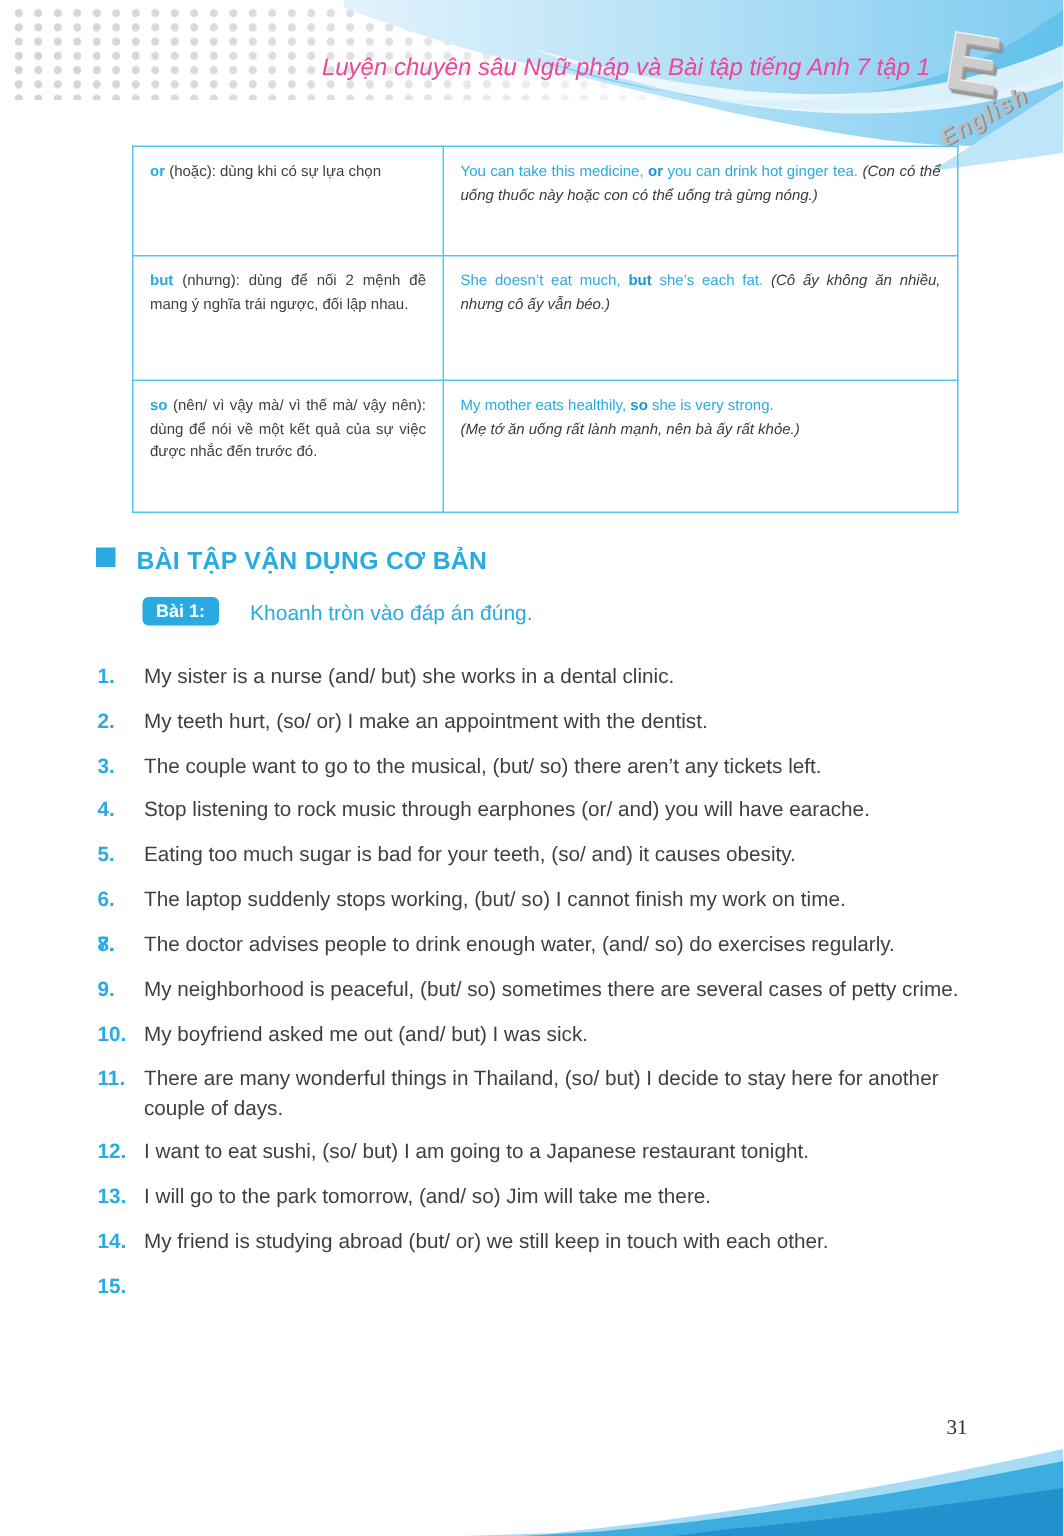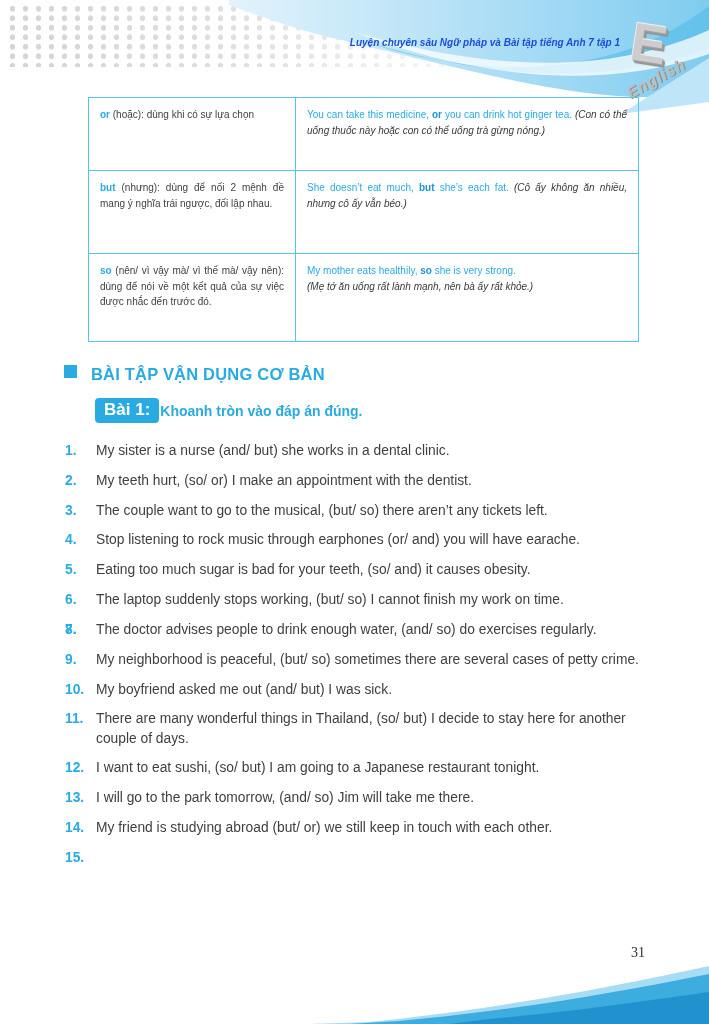--- a/index.html
+++ b/index.html
@@ -30,22 +30,22 @@
   .logo-word {
     position: absolute; right: 4px; top: 60px;
     font-size: 16px; font-weight: bold; font-style: italic;
     color: #bdbdbd; letter-spacing: 1px;
     text-shadow: 1px 1px 0 #8f8f8f;
     transform: rotate(-29deg);
   }
   .book-title {
     position: absolute; top: 37px; left: 0; width: 620px;
     text-align: right;
-    font-size: 10px; font-weight: bold; font-style: italic;
-    color: #1d4ed8;
+    font-size: 16px; font-weight: normal; font-style: italic;
+    color: #ec4899;
   }
   
   .grammar-table {
     position: absolute; left: 88px; top: 97px; width: 551px;
     border-collapse: collapse;
   }
   .grammar-table td {
     border: 1.6px solid #55c6ec;
     vertical-align: top;
     padding: 9px 11px 8px 11px;
@@ -61,24 +61,24 @@
   .example-conj { color: #1a97d4; font-weight: bold; }
   .translation { font-style: italic; color: #3a3a3a; }
   .translation.block { display: block; }
   
   .section-head { position: absolute; left: 64px; top: 365px; display: flex; align-items: flex-start; }
   .section-bullet { width: 13px; height: 13px; background: #29abe2; margin-right: 14px; flex: none; }
   .section-title { color: #29abe2; font-weight: bold; font-size: 16.5px; letter-spacing: .2px; }
   
   .exercise-head { position: absolute; left: 95px; top: 398px; display: flex; align-items: center; }
   .badge {
-    background: #29abe2; color: #ffffff; font-weight: bold; font-size: 17px;
-    padding: 2px 9px 3px 9px; border-radius: 4px; margin-right: 1px;
+    background: #29abe2; color: #ffffff; font-weight: bold; font-size: 12px;
+    padding: 2px 9px 3px 9px; border-radius: 4px; margin-right: 21px;
   }
-  .instruction { color: #29abe2; font-weight: bold; font-size: 14px; }
+  .instruction { color: #29abe2; font-weight: normal; font-size: 14px; }
   
   .exercise-list {
     position: absolute; left: 65px; top: 441px; width: 586px;
     list-style: none;
   }
   .exercise-list li {
     position: relative; padding-left: 31px; margin-bottom: 10.5px;
     font-size: 13.8px; line-height: 1.4; color: #3f3f3f;
   }
   .exercise-list .num { position: absolute; left: 0; top: 0; color: #29abe2; font-weight: bold; }

